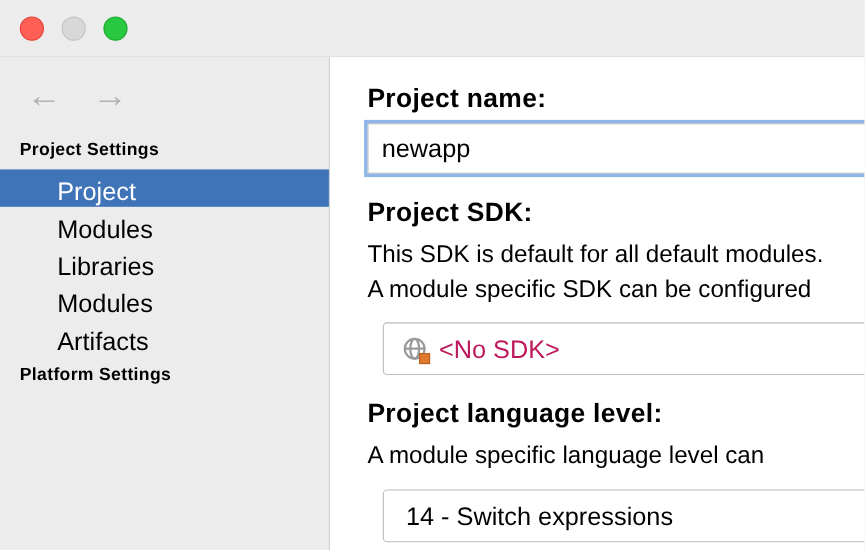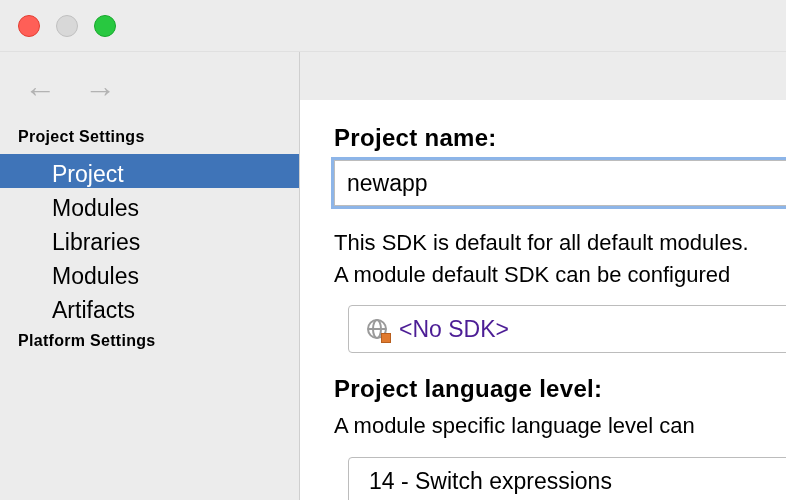--- a/index.html
+++ b/index.html
@@ -73,21 +73,20 @@
 }
 .sidebar-item.selected {
   background: #3f74b8;
   color: #fff;
 }
 .content {
   flex: 1;
   background: #fff;
   padding: 24px 0 0 34px;
   overflow: hidden;
-  margin-top: 48px;
 }
 .field-label {
   font-weight: 700;
   font-size: 24px;
   margin-bottom: 8px;
   letter-spacing: 0.3px;
 }
 .text-input {
   width: 500px;
   height: 46px;
@@ -113,21 +112,21 @@
   border: 1px solid #bcbcbc;
   border-radius: 4px;
   height: 48px;
   display: inline-flex;
   align-items: center;
   padding: 0 400px 0 16px;
   gap: 10px;
   background: #fff;
   white-space: nowrap;
 }
-.sdk-value { color: #4c1d95; font-size: 23px; }
+.sdk-value { color: #be185d; font-size: 23px; }
 .globe-icon {
   width: 24px; height: 24px;
   position: relative;
   display: inline-block;
 }
 .globe-icon svg { display: block; }
 .globe-badge {
   position: absolute;
   right: -2px; bottom: -2px;
   width: 10px; height: 10px;
@@ -182,22 +181,23 @@
       <div class="section-header">Platform Settings</div>
     </div>
 
     <div class="content">
       <div class="section-block">
         <div class="field-label">Project name:</div>
         <input class="text-input" value="newapp" style="">
       </div>
 
       <div class="section-block">
+        <div class="field-label">Project SDK:</div>
         <div class="desc">This SDK is default for all default modules.</div>
-        <div class="desc">A module default SDK can be configured</div>
+        <div class="desc">A module specific SDK can be configured</div>
         <div class="sdk-select">
           <span class="globe-icon">
             <svg width="24" height="24" viewBox="0 0 24 24">
               <circle cx="12" cy="12" r="9" fill="none" stroke="#9a9a9a" stroke-width="2"></circle>
               <ellipse cx="12" cy="12" rx="4" ry="9" fill="none" stroke="#9a9a9a" stroke-width="2"></ellipse>
               <line x1="3" y1="12" x2="21" y2="12" stroke="#9a9a9a" stroke-width="2"></line>
             </svg>
             <span class="globe-badge"></span>
           </span>
           <span class="sdk-value">&lt;No SDK&gt;</span>

